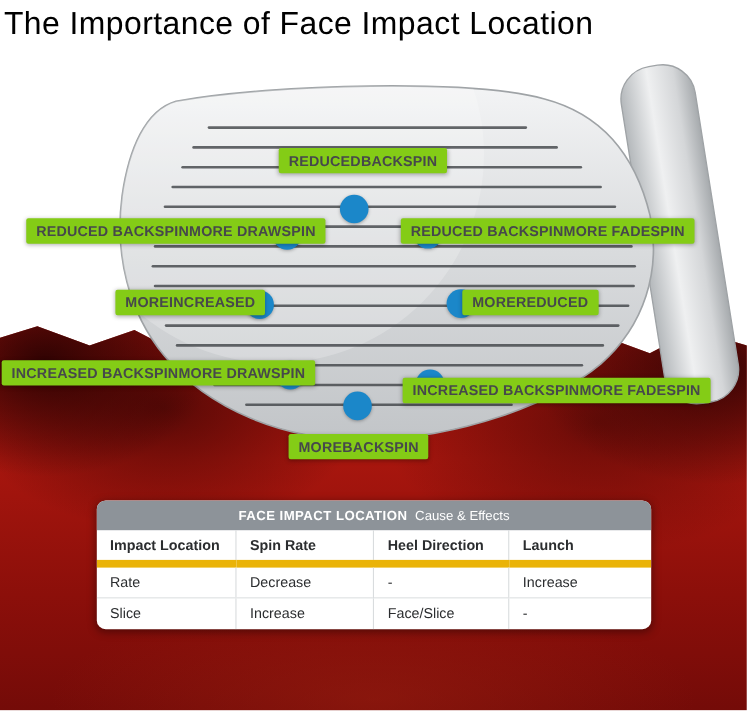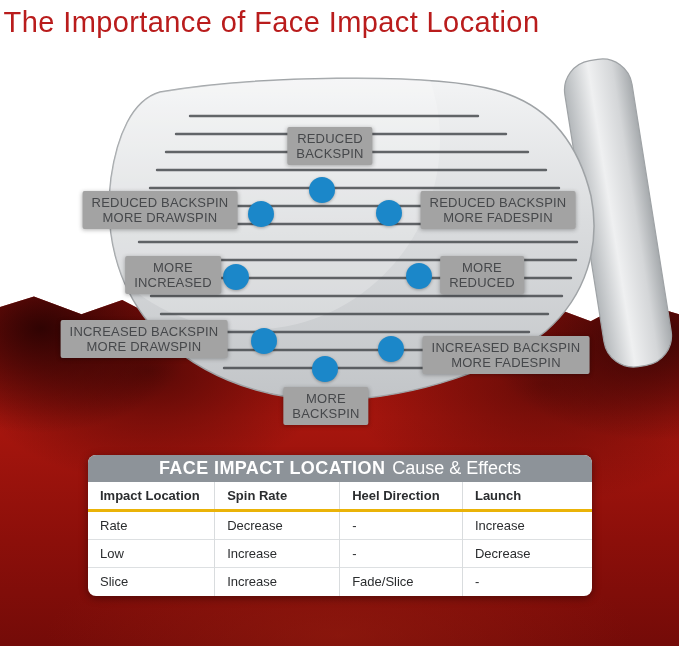--- a/index.html
+++ b/index.html
@@ -11,21 +11,21 @@
     overflow: hidden;
     font-family: "Liberation Sans", sans-serif;
   }
 
   
   .title {
     position: absolute; top: 6px; left: 0; width: 543px;
     text-align: center;
     font-size: 29px; font-weight: 400;
     letter-spacing: 0.4px;
-    color: #b91c1c;
+    color: #000000;
     z-index: 6;
   }
 
   
   .photo {
     position: absolute; left: 0; top: 293px; width: 679px; height: 353px;
     z-index: 0;
     background:
       radial-gradient(ellipse 220px 150px at 6% 10%,  rgba(40,2,2,.92),  rgba(40,2,2,0) 70%),
       radial-gradient(ellipse 260px 160px at 22% 22%, rgba(70,6,4,.8),   rgba(70,6,4,0) 70%),
@@ -46,52 +46,52 @@
   .dot {
     position: absolute; width: 26px; height: 26px; border-radius: 50%;
     background: #1b87c9;
     box-shadow: 0 1px 3px rgba(0,0,0,.3);
     z-index: 2;
   }
 
   
   .callout {
     position: absolute; transform: translate(-50%,-50%);
-    background: #a3a3a3;
+    background: #84cc16;
     padding: 4px 9px;
-    display: flex; flex-direction: column; align-items: center;
-    font-size: 13px; font-weight: 400; line-height: 15px;
+    display: flex; flex-direction: row; align-items: center;
+    font-size: 13px; font-weight: 700; line-height: 15px;
     letter-spacing: 0.2px; color: #46484b; text-align: center;
     white-space: nowrap;
     border-radius: 2px;
     box-shadow: 0 1px 4px rgba(0,0,0,.3);
     z-index: 3;
   }
 
   
   .table-card {
     position: absolute; left: 88px; top: 455px; width: 504px;
     background: #ffffff; border-radius: 8px; overflow: hidden;
     box-shadow: 0 2px 8px rgba(0,0,0,.4);
     z-index: 4;
   }
   .table-header {
     height: 27px; background: #8d9399;
     display: flex; align-items: center; justify-content: center; gap: 7px;
-    color: #ffffff; font-size: 18px;
+    color: #ffffff; font-size: 12px;
   }
   .table-header .hdr-title { font-weight: 700; letter-spacing: .4px; }
   .table-header .hdr-sub   { font-weight: 400; }
   table.effects { width: 100%; border-collapse: collapse; font-size: 13px; color: #2b2d2f; }
   table.effects th, table.effects td {
     text-align: left; padding: 6px 6px 6px 12px; height: 28px;
     border-right: 1px solid #d9dcde;
   }
   table.effects th:last-child, table.effects td:last-child { border-right: none; }
-  table.effects th { font-weight: 700; border-bottom: 3px solid #eab308; }
+  table.effects th { font-weight: 700; border-bottom: 7px solid #eab308; }
   table.effects tbody tr + tr td { border-top: 1px solid #dde0e2; }
   .col1{width:132px}.col2{width:130px}.col3{width:127px}.col4{width:135px}
 </style>
 </head>
 <body>
 
 <h1 class="title">The Importance of Face Impact Location</h1>
 
 <div class="photo"></div>
 
@@ -201,26 +201,20 @@
       </tr>
     </thead>
     <tbody>
       <tr>
         <td>Rate</td>
         <td>Decrease</td>
         <td>-</td>
         <td>Increase</td>
       </tr>
       <tr>
-        <td>Low</td>
-        <td>Increase</td>
-        <td>-</td>
-        <td>Decrease</td>
-      </tr>
-      <tr>
         <td>Slice</td>
         <td>Increase</td>
-        <td>Fade/Slice</td>
+        <td>Face/Slice</td>
         <td>-</td>
       </tr>
     </tbody>
   </table>
 </div>
 
 </body></html>

